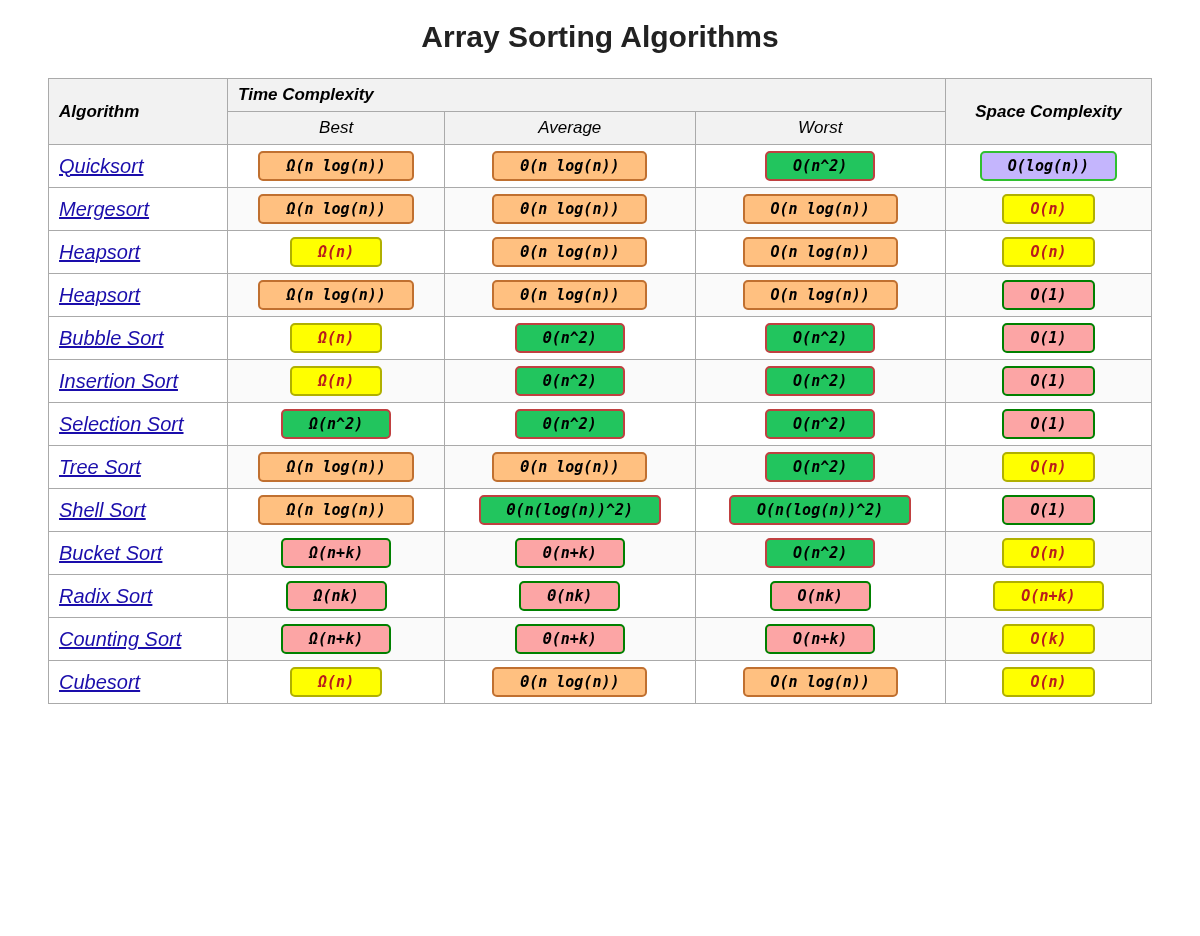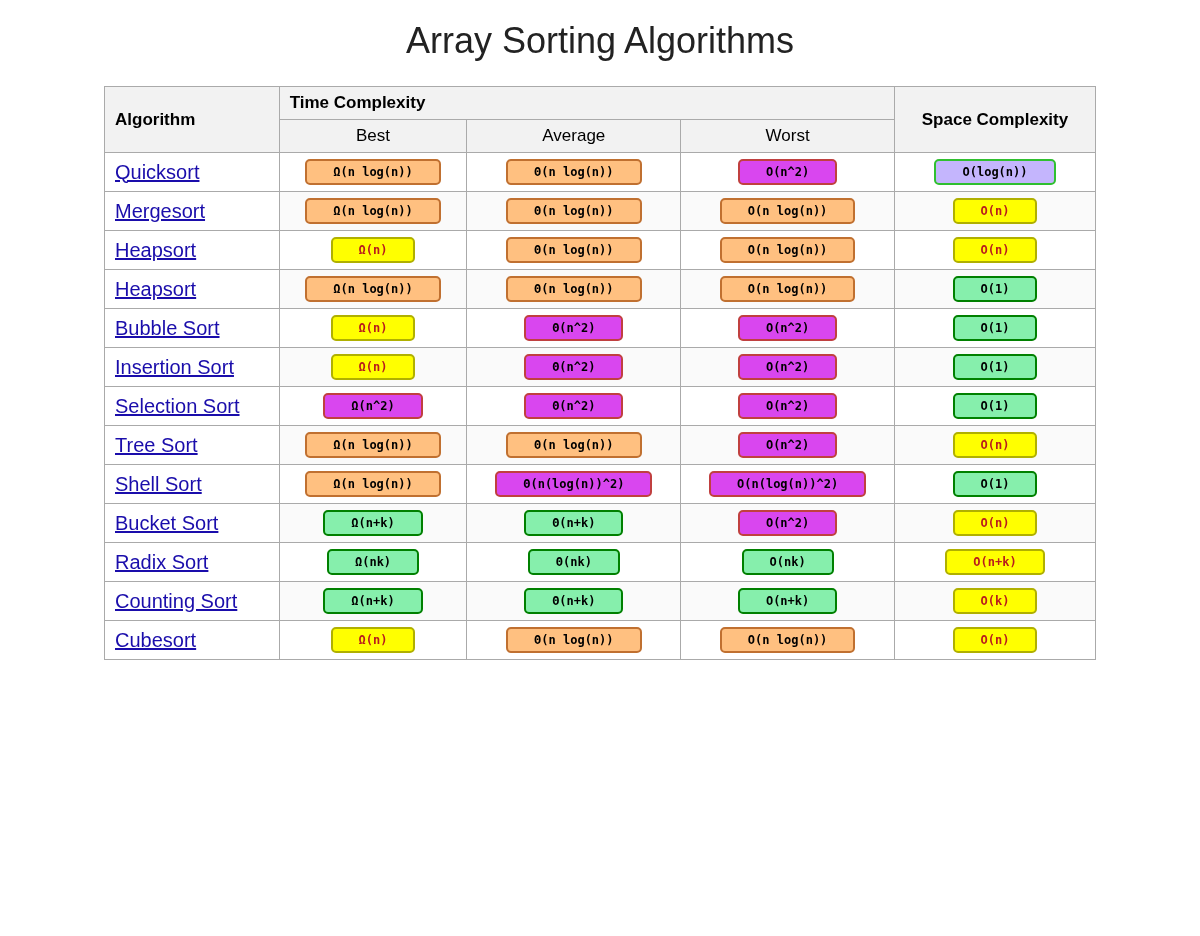--- a/index.html
+++ b/index.html
@@ -5,28 +5,29 @@
     * { box-sizing: border-box; margin: 0; padding: 0; }
     body {
       background: #fff;
       font-family: Arial, sans-serif;
       display: flex;
       flex-direction: column;
       align-items: center;
       padding: 20px;
     }
     h1 {
-      font-size: 36px;
-      font-weight: normal;
+      font-size: 30px;
+      font-weight: bold;
       margin-bottom: 24px;
       color: #222;
     }
     table {
       border-collapse: collapse;
-      width: 992px;
+      width: 1104px;
+      font-style: italic;
     }
     th, td {
       border: 1px solid #aaa;
       padding: 6px 10px;
       text-align: center;
       vertical-align: middle;
     }
     td.algo-name {
       text-align: left;
       font-size: 20px;
@@ -50,28 +51,28 @@
       font-weight: bold;
     }
     th.header-space {
       font-weight: bold;
     }
     .badge {
       display: inline-block;
       padding: 4px 26px;
       border-radius: 5px;
       font-family: monospace;
-      font-size: 12px;
+      font-size: 15px;
       font-weight: bold;
       border: 2px solid rgba(0,0,0,0.25);
     }
-    .red    { background: #d946ef; border-color: #c04040; color: #000; }
+    .red    { background: #22c55e; border-color: #c04040; color: #000; }
     .orange { background: #FFC080; border-color: #c07030; color: #000; }
     .yellow { background: #FFFF00; border-color: #b0b000; color: #b91c1c; }
-    .green  { background: #86efac; border-color: #008000; color: #000; }
+    .green  { background: #fca5a5; border-color: #008000; color: #000; }
     .lgreen { background: #c4b5fd; border-color: #30c030; color: #000; }
     tr:nth-child(odd) td { background: #fff; }
     tr:nth-child(even) td { background: #fafafa; }
     tr td.algo-name { background: inherit; }
   </style>
 </head>
 <body>
 
 <h1>Array Sorting Algorithms</h1>
 

